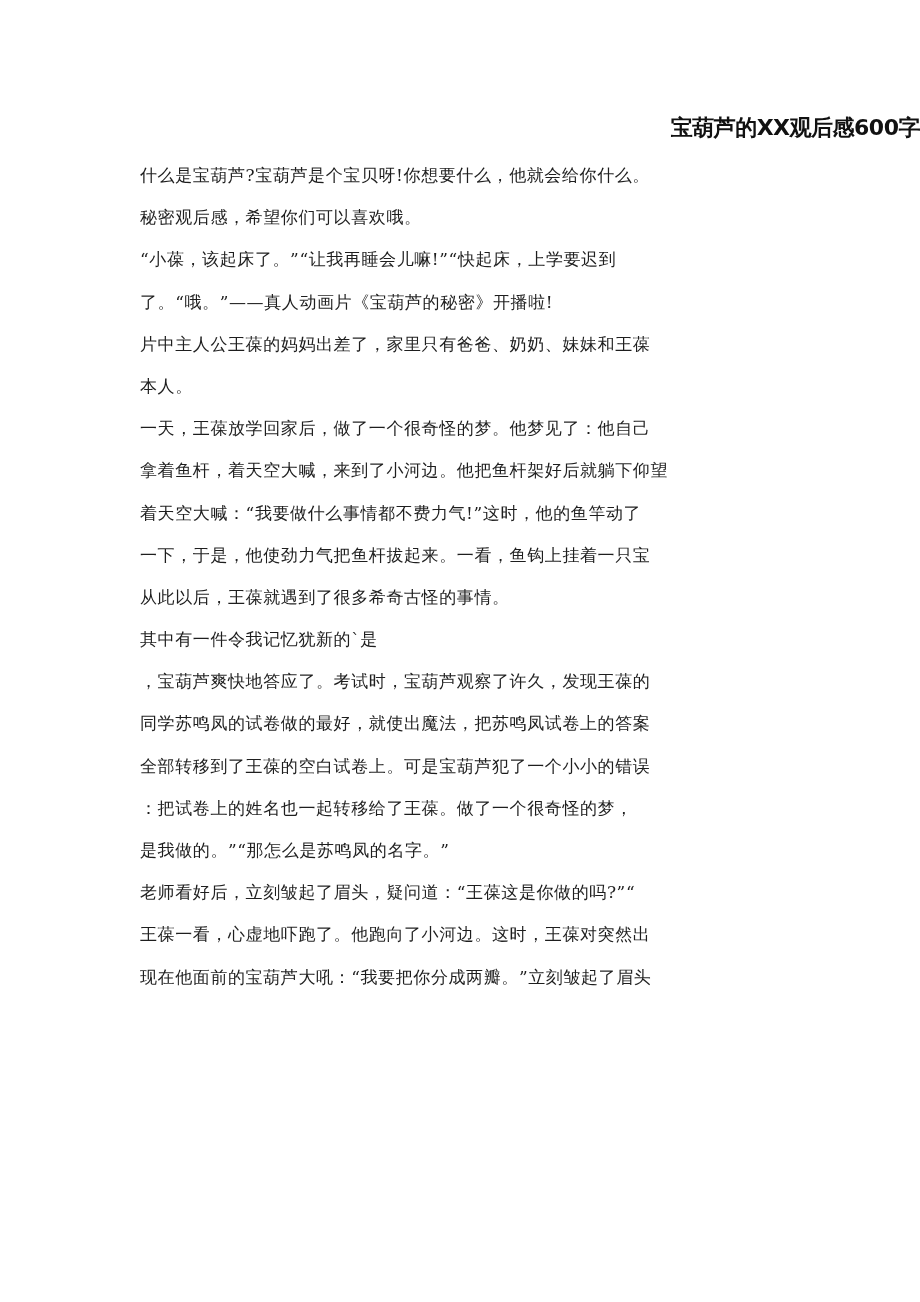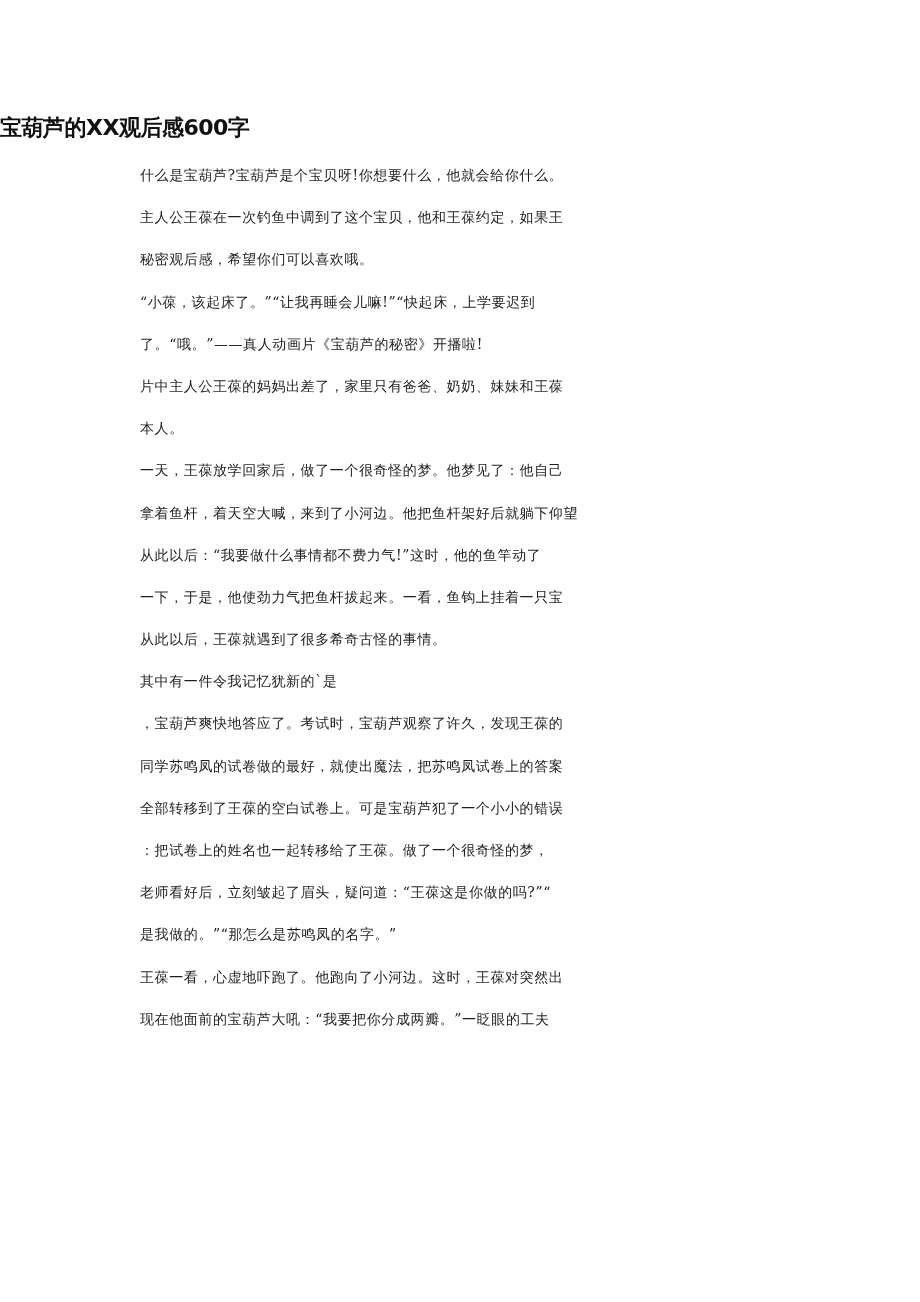--- a/index.html
+++ b/index.html
@@ -1,46 +1,45 @@
 <!DOCTYPE html>
 <html><head>
 <meta charset="utf-8">
 <style>
   html, body { margin: 0; padding: 0; background: #ffffff; }
   body { width: 920px; height: 1302px; position: relative; overflow: hidden;
          font-family: "DejaVu Serif", "Liberation Serif", serif; color: #1a1a1a; }
   .page { position: absolute; left: 0; top: 0; width: 920px; height: 1302px; background: #fff; }
-  .title { position: absolute; top: 110px; left: 0; width: 920px; text-align: left;
+  .title { position: absolute; top: 110px; left: 0; width: 920px; text-align: right;
            font-family: "DejaVu Sans", "Liberation Sans", sans-serif; font-weight: bold;
            font-size: 22px; line-height: 36px; color: #111; letter-spacing: -0.5px; }
   .body { position: absolute; top: 154px; left: 140px; width: 640px; }
-  .line { display: block; font-size: 14px; line-height: 42.2px; height: 42.2px;
+  .line { display: block; font-size: 17px; line-height: 42.2px; height: 42.2px;
           white-space: nowrap; letter-spacing: 0.6px; color: #1e1e1e; }
 </style>
 </head>
 <body>
 
 <div class="page">
   <div class="title">宝葫芦的XX观后感600字</div>
   <div class="body">
     <span class="line">什么是宝葫芦?宝葫芦是个宝贝呀!你想要什么，他就会给你什么。</span>
-    <span class="line">主人公王葆在一次钓鱼中调到了这个宝贝，他和王葆约定，如果王</span>
     <span class="line">秘密观后感，希望你们可以喜欢哦。</span>
     <span class="line">“小葆，该起床了。”“让我再睡会儿嘛!”“快起床，上学要迟到</span>
     <span class="line">了。“哦。”——真人动画片《宝葫芦的秘密》开播啦!</span>
     <span class="line">片中主人公王葆的妈妈出差了，家里只有爸爸、奶奶、妹妹和王葆</span>
     <span class="line">本人。</span>
     <span class="line">一天，王葆放学回家后，做了一个很奇怪的梦。他梦见了：他自己</span>
     <span class="line">拿着鱼杆，着天空大喊，来到了小河边。他把鱼杆架好后就躺下仰望</span>
-    <span class="line">从此以后：“我要做什么事情都不费力气!”这时，他的鱼竿动了</span>
+    <span class="line">着天空大喊：“我要做什么事情都不费力气!”这时，他的鱼竿动了</span>
     <span class="line">一下，于是，他使劲力气把鱼杆拔起来。一看，鱼钩上挂着一只宝</span>
     <span class="line">从此以后，王葆就遇到了很多希奇古怪的事情。</span>
     <span class="line">其中有一件令我记忆犹新的`是</span>
     <span class="line">，宝葫芦爽快地答应了。考试时，宝葫芦观察了许久，发现王葆的</span>
     <span class="line">同学苏鸣凤的试卷做的最好，就使出魔法，把苏鸣凤试卷上的答案</span>
     <span class="line">全部转移到了王葆的空白试卷上。可是宝葫芦犯了一个小小的错误</span>
     <span class="line">：把试卷上的姓名也一起转移给了王葆。做了一个很奇怪的梦，</span>
+    <span class="line">是我做的。”“那怎么是苏鸣凤的名字。”</span>
     <span class="line">老师看好后，立刻皱起了眉头，疑问道：“王葆这是你做的吗?”“</span>
-    <span class="line">是我做的。”“那怎么是苏鸣凤的名字。”</span>
     <span class="line">王葆一看，心虚地吓跑了。他跑向了小河边。这时，王葆对突然出</span>
-    <span class="line">现在他面前的宝葫芦大吼：“我要把你分成两瓣。”一眨眼的工夫</span>
+    <span class="line">现在他面前的宝葫芦大吼：“我要把你分成两瓣。”立刻皱起了眉头</span>
   </div>
 </div>
 
 </body></html>

